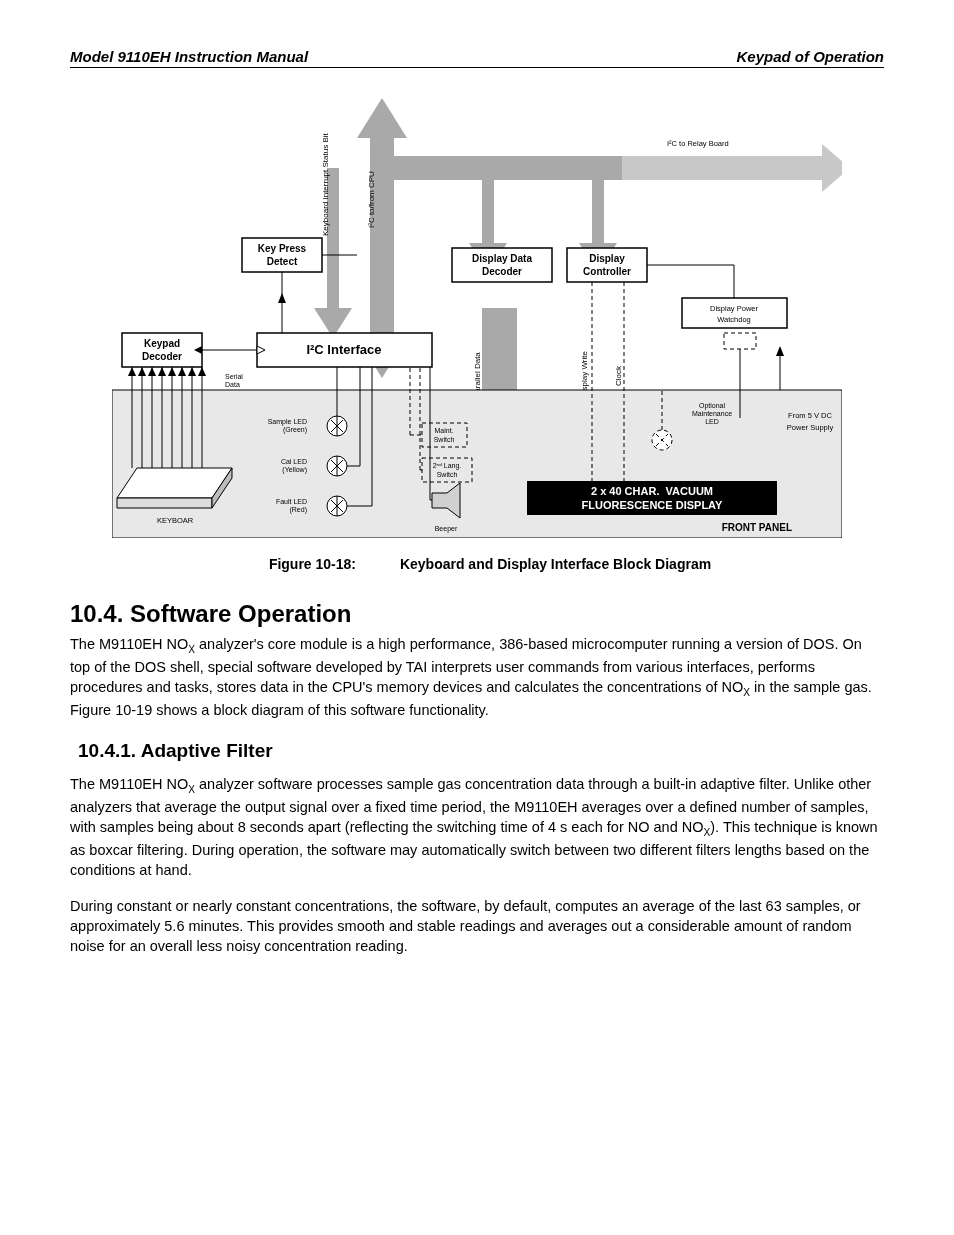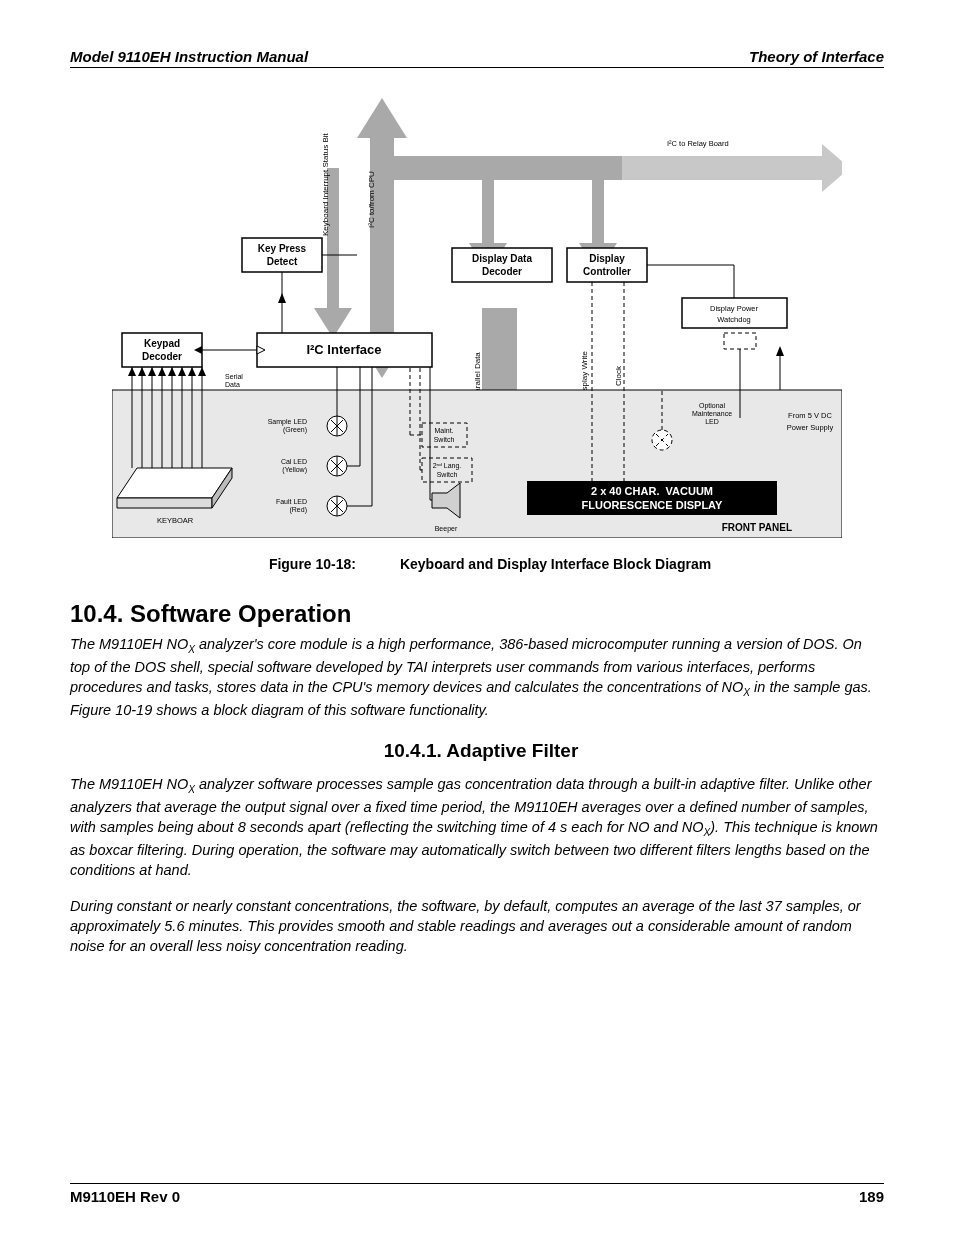--- a/index.html
+++ b/index.html
@@ -39,28 +39,26 @@
     margin: 14px 0 28px 0;
   }
   .figcap .lbl { display: inline-block; margin-right: 40px; margin-left: 26px; }
   h2 {
     font-size: 24px;
     margin: 10px 0 6px 0;
   }
   h3 {
     font-size: 19px;
     margin: 20px 0 12px 8px;
-    text-align: center;
   }
   p {
     font-size: 14.5px;
     line-height: 1.38;
     margin: 0 0 16px 0;
     text-align: left;
-    font-style: italic;
   }
   sub { font-size: 0.7em; vertical-align: sub; }
   .ftr {
     position: absolute;
     bottom: 30px;
     left: 70px;
     right: 70px;
     border-top: 1.5px solid #000;
     padding-top: 4px;
     display: flex;
@@ -82,21 +80,21 @@
   .vtxt { font-size: 8px; }
   .blackbox { fill: #000; }
   .whitetxt { fill: #fff; font-weight: bold; font-size: 11px; }
 </style>
 </head>
 <body>
 
 <div class="page">
   <div class="hdr">
     <span>Model 9110EH Instruction Manual</span>
-    <span>Theory of Interface</span>
+    <span>Keypad of Operation</span>
   </div>
 
   <div class="figwrap">
     <svg viewBox="0 0 730 450" width="730" height="450" class="svgbox">
 
       <polygon class="arrow-gray" points="270,10 295,50 282,50 282,250 295,250 270,290 245,250 258,250 258,50 245,50"></polygon>
 
       <polygon class="arrow-gray" points="370,80 382,80 382,155 395,155 376,185 357,155 370,155"></polygon>
       <polygon class="arrow-gray" points="480,80 492,80 492,155 505,155 486,185 467,155 480,155"></polygon>
 
@@ -265,20 +263,16 @@
   <p>
     <span>The M9110EH NO</span><sub>X</sub><span> analyzer's core module is a high performance, 386-based microcomputer running a version of DOS. On top of the DOS shell, special software developed by TAI interprets user commands from various interfaces, performs procedures and tasks, stores data in the CPU's memory devices and calculates the concentrations of NO</span><sub>X</sub><span> in the sample gas. Figure 10-19 shows a block diagram of this software functionality.</span>
   </p>
 
   <h3>10.4.1. Adaptive Filter</h3>
 
   <p>
     <span>The M9110EH NO</span><sub>X</sub><span> analyzer software processes sample gas concentration data through a built-in adaptive filter. Unlike other analyzers that average the output signal over a fixed time period, the M9110EH averages over a defined number of samples, with samples being about 8 seconds apart (reflecting the switching time of 4 s each for NO and NO</span><sub>X</sub><span>). This technique is known as boxcar filtering. During operation, the software may automatically switch between two different filters lengths based on the conditions at hand.</span>
   </p>
 
-  <p>During constant or nearly constant concentrations, the software, by default, computes an average of the last 37 samples, or approximately 5.6 minutes. This provides smooth and stable readings and averages out a considerable amount of random noise for an overall less noisy concentration reading.</p>
-
-
-  <div class="ftr">
-    <span>M9110EH Rev 0</span>
-    <span>189</span>
-  </div>
+  <p>During constant or nearly constant concentrations, the software, by default, computes an average of the last 63 samples, or approximately 5.6 minutes. This provides smooth and stable readings and averages out a considerable amount of random noise for an overall less noisy concentration reading.</p>
+
+
 </div>
 
 </body></html>

